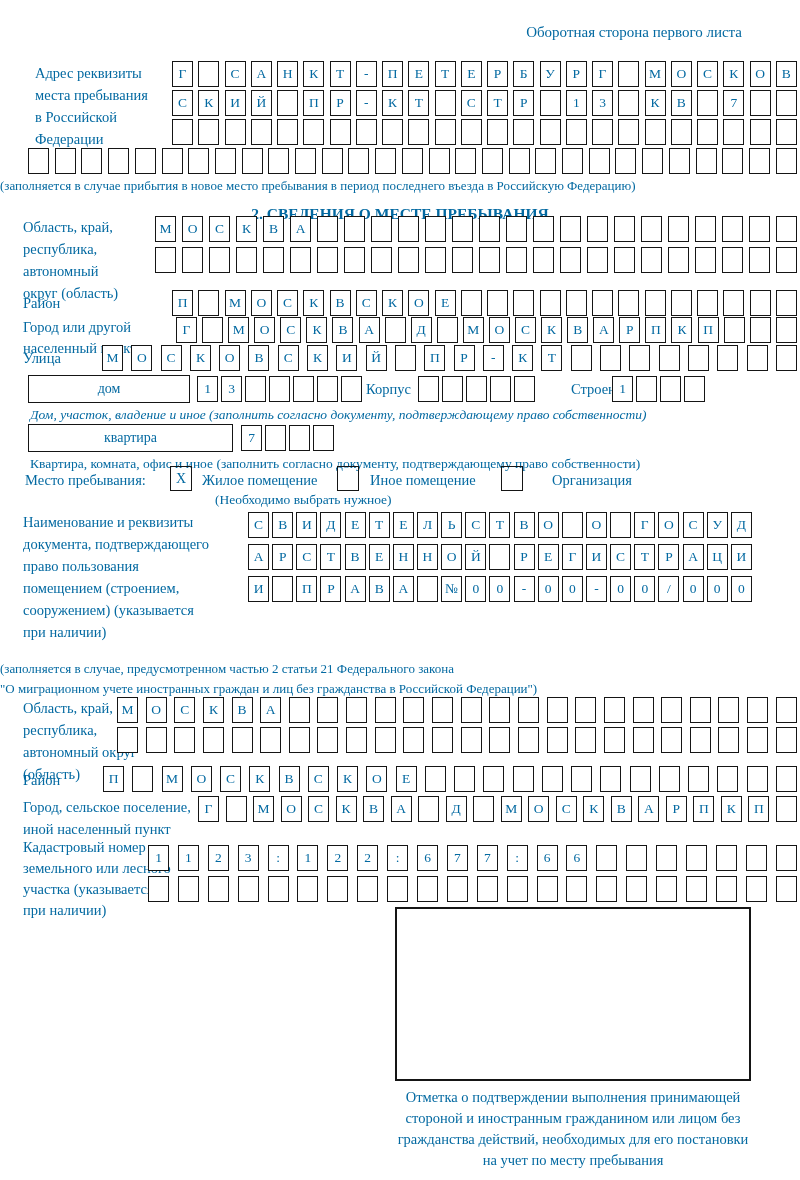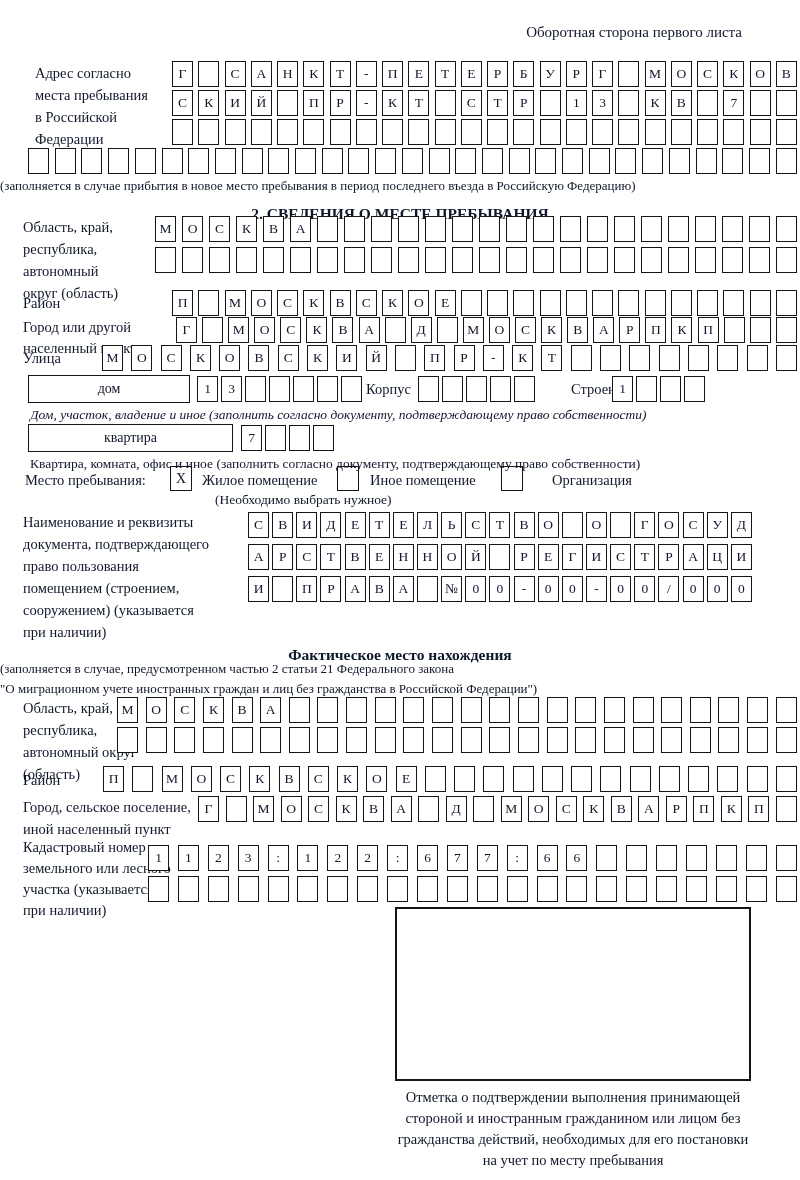--- a/index.html
+++ b/index.html
@@ -1,19 +1,19 @@
 <!DOCTYPE html>
 <html><head>
 <meta charset="utf-8">
 <style>
   * { margin:0; padding:0; box-sizing:border-box; }
   html,body { background:#888; }
   .page {
     position:relative; width:800px; height:1180px; background:#fff;
-    font-family:"Liberation Serif","DejaVu Serif",serif; color:#0f172a;
+    font-family:"Liberation Serif","DejaVu Serif",serif; color:#0369a1;
     margin:0 auto; overflow:hidden;
   }
   .abs { position:absolute; }
   .lbl { font-size:14.5px; line-height:1; white-space:nowrap; }
   .corner { font-size:15px; }
   .cap { font-size:13px; text-align:left; left:0; right:0; }
   .cap-left { font-size:13.5px; white-space:nowrap; }
   .h-bold { font-weight:bold; font-size:15.5px; text-align:center; left:0; right:0;margin-top:8px; }
   .cellrow { display:flex; justify-content:space-between; }
   .cell {
@@ -34,21 +34,21 @@
   .stamp { border:2px solid #151515; background:#fff; }
   .stampcap { font-size:14.5px; line-height:1.45; text-align:center; }
 </style>
 </head>
 <body>
 
 <div class="page">
 
   <div class="abs corner" style="top:24px; right:58px;">Оборотная сторона первого листа</div>
 
-  <div class="abs lbl" style="left:35px; top:66px;">Адрес согласно</div>
+  <div class="abs lbl" style="left:35px; top:66px;">Адрес реквизиты</div>
   <div class="abs lbl" style="left:35px; top:88px;">места пребывания</div>
   <div class="abs lbl" style="left:35px; top:110px;">в Российской</div>
   <div class="abs lbl" style="left:35px; top:132px;">Федерации</div>
 
   <div class="abs cellrow" style="left:172px; top:61px;  width:625px;">
       <span class="cell">Г</span>
       <span class="cell"></span>
       <span class="cell">С</span>
       <span class="cell">А</span>
       <span class="cell">Н</span>
@@ -426,21 +426,20 @@
       <span class="cell">0</span>
       <span class="cell">-</span>
       <span class="cell">0</span>
       <span class="cell">0</span>
       <span class="cell">/</span>
       <span class="cell">0</span>
       <span class="cell">0</span>
       <span class="cell">0</span>
     </div>
 
-  <div class="abs h-bold" style="top:638px;">Фактическое место нахождения</div>
   <div class="abs cap" style="top:661px;">(заполняется в случае, предусмотренном частью 2 статьи 21 Федерального закона</div>
   <div class="abs cap" style="top:681px;">"О миграционном учете иностранных граждан и лиц без гражданства в Российской Федерации")</div>
 
   <div class="abs lbl" style="left:23px; top:701px;">Область, край,</div>
   <div class="abs lbl" style="left:23px; top:723px;">республика,</div>
   <div class="abs lbl" style="left:23px; top:745px;">автономный округ</div>
   <div class="abs lbl" style="left:23px; top:767px;">(область)</div>
   <div class="abs cellrow" style="left:117px; top:697px; width:680px;">
       <span class="cell">М</span>
       <span class="cell">О</span>

